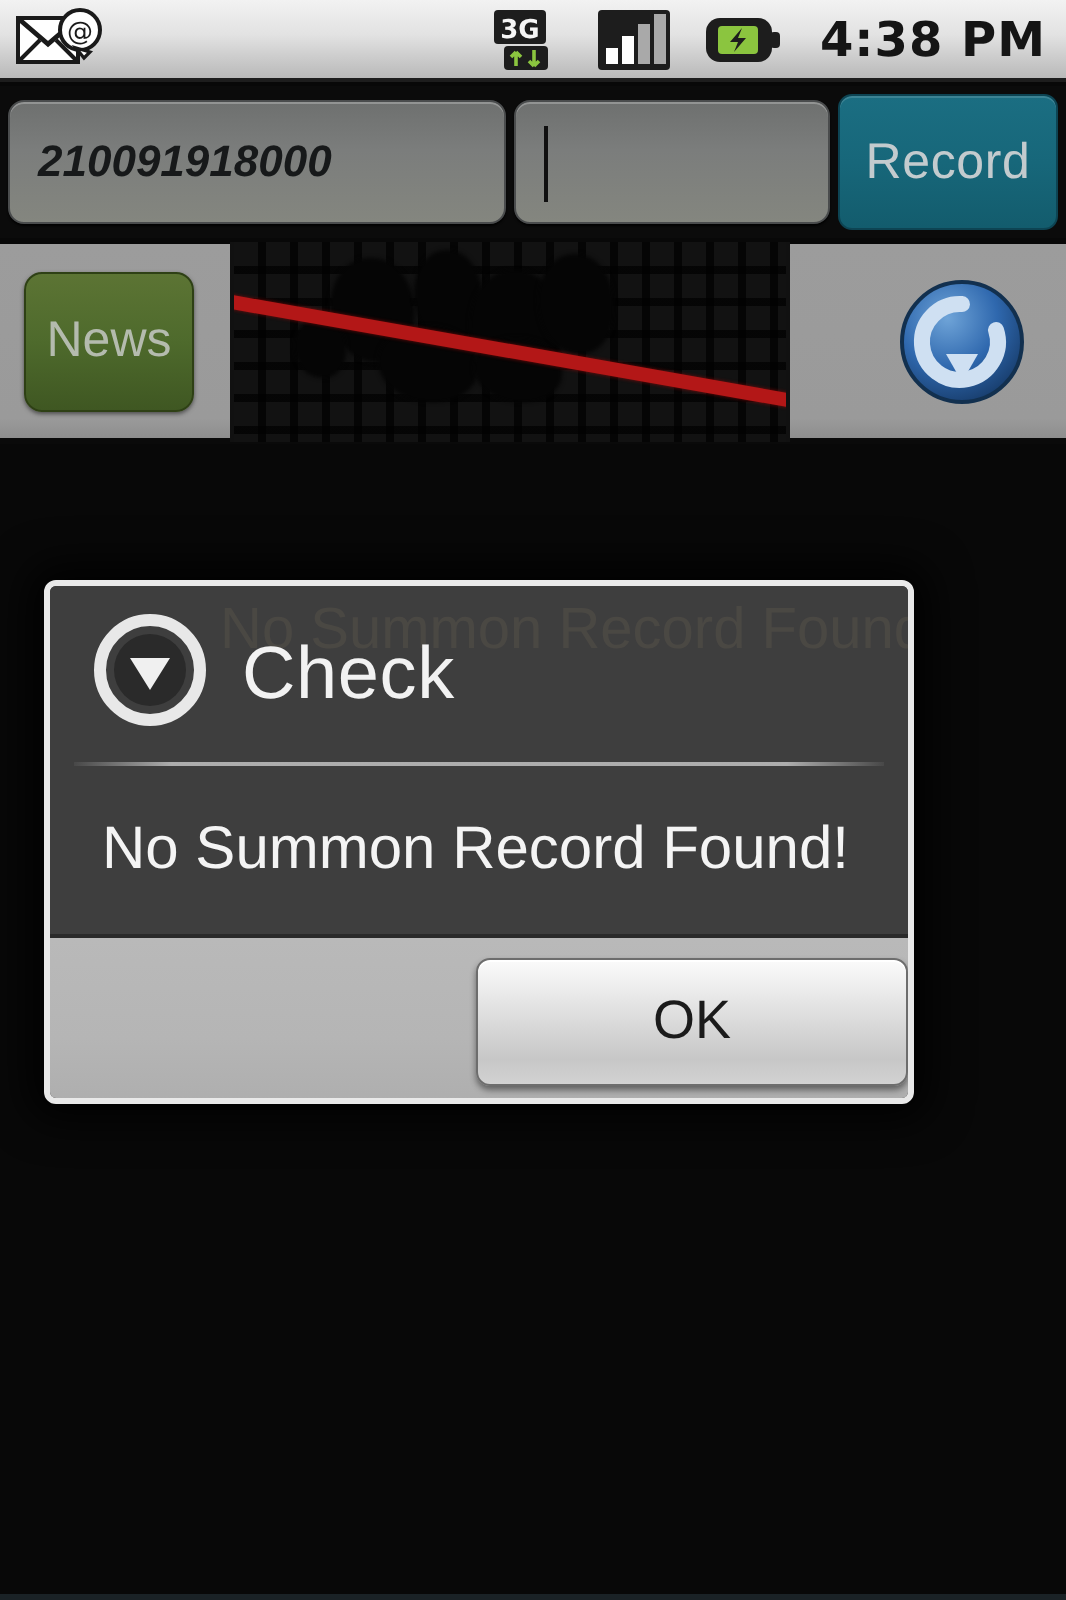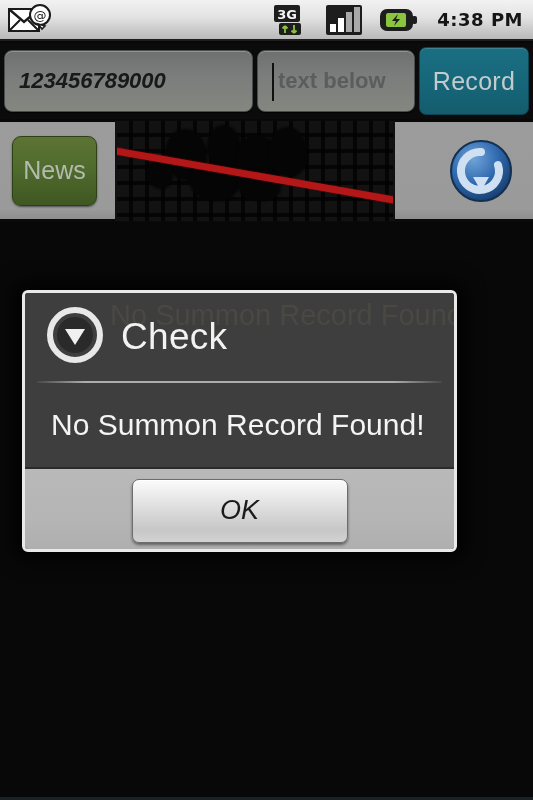--- a/index.html
+++ b/index.html
@@ -26,21 +26,21 @@
   #statusbar-left { display: flex; align-items: center; padding-left: 7px; }
   #statusbar-right {
     margin-left: auto; display: flex; align-items: center;
     gap: 16px; padding-right: 10px;
   }
   .mail-icon { width: 48px; height: 32px; display: block; }
   .sig3g { width: 38px; height: 32px; display: block; }
   .bars { width: 38px; height: 32px; display: block; }
   .batt { width: 40px; height: 30px; display: block; }
   #clock {
-    font-size: 18px; font-weight: bold; color: #151515;
+    font-size: 24px; font-weight: bold; color: #151515;
     letter-spacing: .5px; line-height: 1; margin-left: 2px;
     font-family: "DejaVu Sans", sans-serif;
   }
 
   
   #input-row {
     position: absolute; left: 0; top: 43px;
     width: 533px; height: 76px;
     background: #0b0b0b;
     display: flex; align-items: center;
@@ -167,21 +167,21 @@
     height: 84px; display: flex; align-items: center;
     padding-left: 26px; background: #3e3e3e;
   }
   #dialog-message {
     font-size: 30px; color: #f4f4f4; white-space: nowrap;
   }
   #dialog-footer {
     height: 85px;
     background: linear-gradient(to bottom, #b9b9b9 0%, #b5b5b5 60%, #aeaeae 100%);
     border-top: 2px solid #2a2a2a;
-    display: flex; align-items: center; justify-content: center; font-style: italic;
+    display: flex; align-items: center; justify-content: flex-end;
   }
   #ok-button {
     width: 216px; height: 64px; border-radius: 7px;
     border: 1px solid #6d6d6d;
     background: linear-gradient(to bottom, #fbfbfb 0%, #ededed 22%, #d7d7d7 55%, #c7c7c7 80%, #d2d2d2 100%);
     box-shadow: 0 2px 3px rgba(0,0,0,.45), inset 0 1px 0 #fff;
     display: flex; align-items: center; justify-content: center;
   }
   #ok-button span { font-size: 27px; color: #1b1b1b; }
 
@@ -235,25 +235,24 @@
           <rect x="7" y="8" width="20" height="14" rx="2" fill="#8bc53f"></rect>
           <path d="M19 9 L13 16 L17 16 L15 21 L21 14 L17 14 Z" fill="#1d1d1d"></path>
         </svg>
       </span>
       <span id="clock">4:38 PM</span>
     </div>
   </div>
 
   <div id="input-row">
     <div id="field-number" class="field">
-      <span class="field-value">123456789000</span>
+      <span class="field-value">210091918000</span>
     </div>
     <div id="field-captcha" class="field">
       <span class="caret"></span>
-      <span class="field-placeholder">text below</span>
     </div>
     <div id="check-button">
       <span>Record</span>
     </div>
   </div>
 
   <div id="captcha-row">
     <div id="news-button">
       <span>News</span>
     </div>

